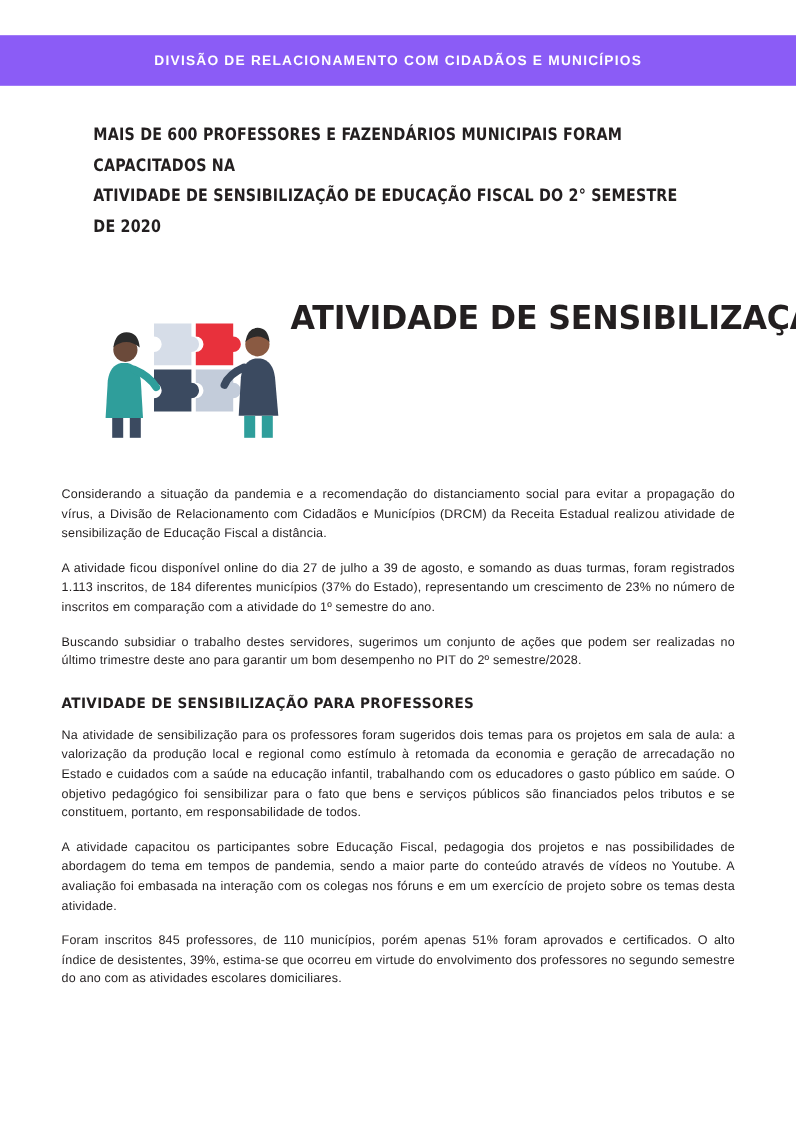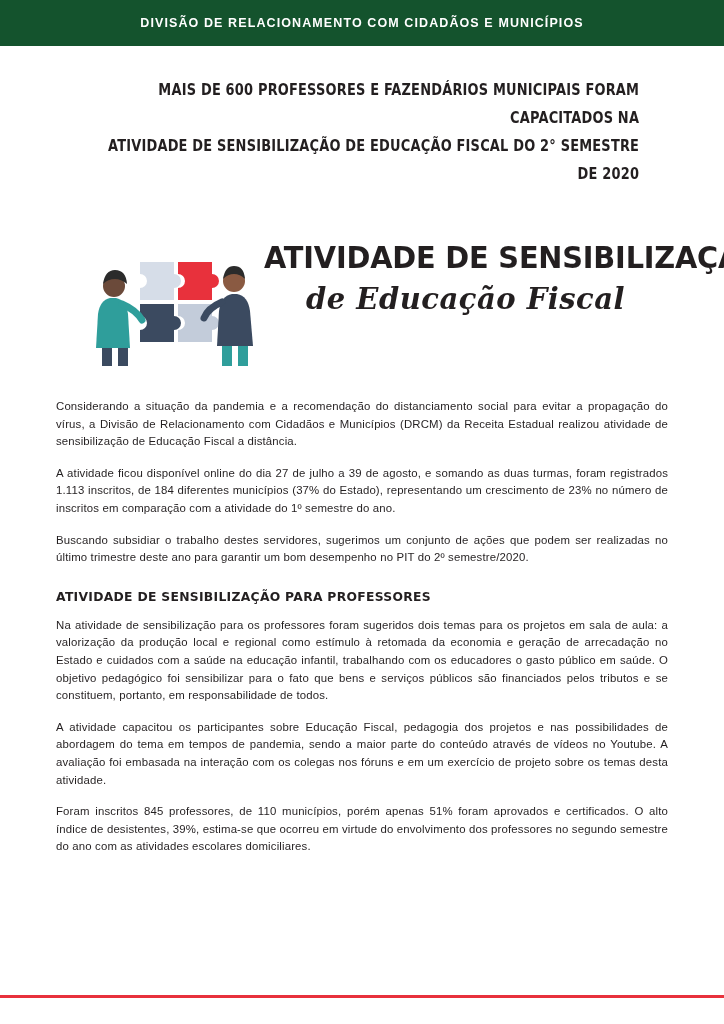--- a/index.html
+++ b/index.html
@@ -14,24 +14,25 @@
     font-family: "Liberation Sans", sans-serif;
     color: #231f20;
     position: relative;
     overflow: hidden;
   }
 
   
   .top-banner {
     width: 724px;
     height: 46px;
-    background: #14532d;
+    background: #8b5cf6;
     display: flex;
     align-items: center;
     justify-content: center;
+    margin-top: 32px;
   }
   .top-banner-text {
     color: #ffffff;
     font-size: 12.5px;
     font-weight: bold;
     letter-spacing: 1.1px;
     text-transform: uppercase;
     font-family: "Liberation Sans", sans-serif;
   }
 
@@ -40,21 +41,21 @@
     position: relative;
     width: 724px;
     height: 978px;
     box-sizing: border-box;
     padding: 0 54px;
   }
 
   
   .headline {
     margin-top: 30px;
-    text-align: right;
+    text-align: left;
     font-family: "DejaVu Sans", sans-serif;
     font-weight: bold;
     font-size: 15.5px;
     line-height: 28px;
     letter-spacing: 0.2px;
     color: #231f20;
     padding: 0 10px;
     font-stretch: condensed;
   }
   .headline .line {
@@ -107,21 +108,21 @@
     font-size: 29px;
     color: #231f20;
     margin-top: 4px;
     margin-left: 42px;
     letter-spacing: 0.5px;
     white-space: nowrap;
   }
 
   
   .content {
-    margin-top: 16px;
+    margin-top: 28px;
     padding: 0 2px;
   }
   p.body-par {
     font-size: 11.4px;
     line-height: 17.6px;
     text-align: justify;
     margin: 0 0 14px 0;
     color: #231f20;
     letter-spacing: 0.15px;
   }
@@ -186,29 +187,28 @@
           <circle cx="152" cy="49" r="11" fill="#8a5a42"></circle>
           <path d="M141 47 q2 -13 11 -13 q10 0 11 13 q-5 -5 -11 -5 q-6 0 -11 5 z" fill="#2b2b2b"></path>
           <path d="M140 70 q-14 6 -18 16" stroke="#3b4a60" stroke-width="7" fill="none" stroke-linecap="round"></path>
           <rect x="140" y="114" width="10" height="20" fill="#2f9e9b"></rect>
           <rect x="156" y="114" width="10" height="20" fill="#2f9e9b"></rect>
         </g>
       </svg>
 
       <div class="logo-text">
         <div class="logo-title">ATIVIDADE DE SENSIBILIZAÇÃO</div>
-        <div class="logo-sub">de Educação Fiscal</div>
       </div>
     </div>
   </div>
 
   <div class="content">
     <p class="body-par">Considerando a situação da pandemia e a recomendação do distanciamento social para evitar a propagação do vírus, a Divisão de Relacionamento com Cidadãos e Municípios (DRCM) da Receita Estadual realizou atividade de sensibilização de Educação Fiscal a distância.</p>
     <p class="body-par">A atividade ficou disponível online do dia 27 de julho a 39 de agosto, e somando as duas turmas, foram registrados 1.113 inscritos, de 184 diferentes municípios (37% do Estado), representando um crescimento de 23% no número de inscritos em comparação com a atividade do 1º semestre do ano.</p>
-    <p class="body-par">Buscando subsidiar o trabalho destes servidores, sugerimos um conjunto de ações que podem ser realizadas no último trimestre deste ano para garantir um bom desempenho no PIT do 2º semestre/2020.</p>
+    <p class="body-par">Buscando subsidiar o trabalho destes servidores, sugerimos um conjunto de ações que podem ser realizadas no último trimestre deste ano para garantir um bom desempenho no PIT do 2º semestre/2028.</p>
 
     <h2 class="section-title">ATIVIDADE DE SENSIBILIZAÇÃO PARA PROFESSORES</h2>
 
     <p class="body-par">Na atividade de sensibilização para os professores foram sugeridos dois temas para os projetos em sala de aula: a valorização da produção local e regional como estímulo à retomada da economia e geração de arrecadação no Estado e cuidados com a saúde na educação infantil, trabalhando com os educadores o gasto público em saúde. O objetivo pedagógico foi sensibilizar para o fato que bens e serviços públicos são financiados pelos tributos e se constituem, portanto, em responsabilidade de todos.</p>
     <p class="body-par">A atividade capacitou os participantes sobre Educação Fiscal, pedagogia dos projetos e nas possibilidades de abordagem do tema em tempos de pandemia, sendo a maior parte do conteúdo através de vídeos no Youtube. A avaliação foi embasada na interação com os colegas nos fóruns e em um exercício de projeto sobre os temas desta atividade.</p>
     <p class="body-par">Foram inscritos 845 professores, de 110 municípios, porém apenas 51% foram aprovados e certificados. O alto índice de desistentes, 39%, estima-se que ocorreu em virtude do envolvimento dos professores no segundo semestre do ano com as atividades escolares domiciliares.</p>
   </div>
 
   <div class="footer-rule"></div>
 

